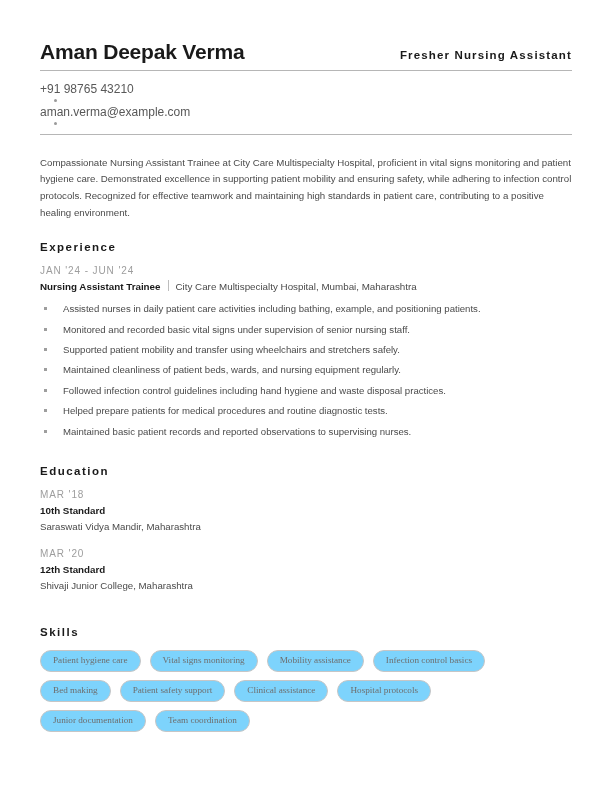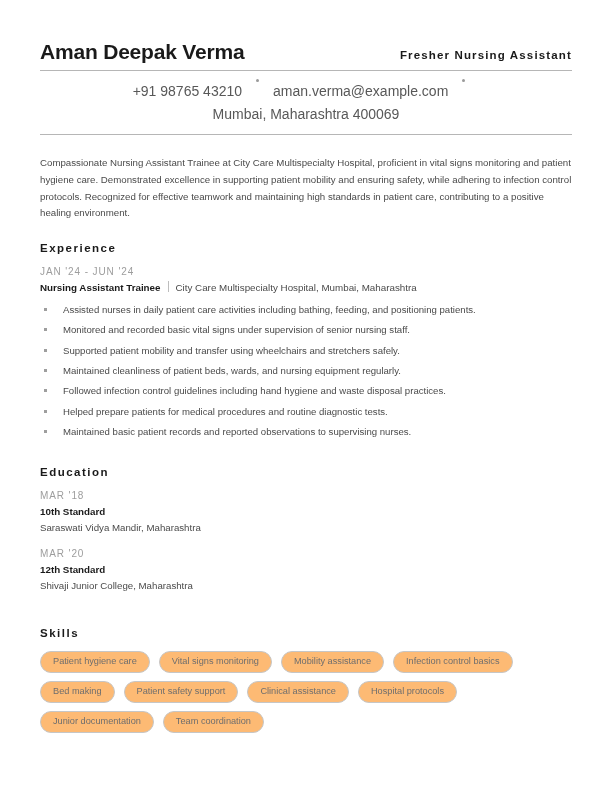--- a/index.html
+++ b/index.html
@@ -52,23 +52,24 @@
     width: 100%;
   }
   .contact-block {
     padding: 9px 0 8px 0;
   }
   .contact-line {
     display: flex;
     justify-content: center;
     align-items: flex-start;
     flex-wrap: wrap;
-    font-size: 14px;
+    font-size: 12px;
     color: #585858;
     line-height: 1.65;
+    flex-direction: column;
   }
   .contact-item { white-space: nowrap; }
   .sep-dot {
     display: inline-block;
     width: 3px;
     height: 3px;
     border-radius: 50%;
     background: #9a9a9a;
     margin: 0 14px;
     flex: none;
@@ -173,61 +174,61 @@
     max-width: 500px;
   }
   .skill-chip {
     border: 1px solid #c6c6c6;
     border-radius: 999px;
     padding: 4px 12px 5px 12px;
     font-size: 9.2px;
     color: #6e6e6e;
     line-height: 1.2;
     white-space: nowrap;
-    background: #fdba74;
+    background: #7dd3fc;
+    font-family: Liberation Serif, serif;
   }
 </style>
 </head>
 <body>
 
 <div class="page">
 
   <div class="header-top">
     <div class="full-name">Aman Deepak Verma</div>
     <div class="job-title">Fresher Nursing Assistant</div>
   </div>
 
   <hr class="rule">
 
   <div class="contact-block">
     <div class="contact-line">
       <span class="contact-item">+91 98765 43210</span>
       <span class="sep-dot"></span>
       <span class="contact-item">aman.verma@example.com</span>
       <span class="sep-dot"></span>
-      <span class="contact-item">Mumbai, Maharashtra 400069</span>
     </div>
   </div>
 
   <hr class="rule">
 
   <div class="summary">Compassionate Nursing Assistant Trainee at City Care Multispecialty Hospital, proficient in vital signs monitoring and patient hygiene care. Demonstrated excellence in supporting patient mobility and ensuring safety, while adhering to infection control protocols. Recognized for effective teamwork and maintaining high standards in patient care, contributing to a positive healing environment.</div>
 
   <div class="section">
     <div class="section-title">Experience</div>
 
     <div class="entry">
       <div class="entry-date">JAN '24 - JUN '24</div>
       <div class="entry-head">
         <span class="entry-role">Nursing Assistant Trainee</span>
         <span class="pipe"></span>
         <span class="entry-org">City Care Multispecialty Hospital,  Mumbai, Maharashtra</span>
       </div>
       <ul class="bullets">
-        <li>Assisted nurses in daily patient care activities including bathing, feeding, and positioning patients.</li>
+        <li>Assisted nurses in daily patient care activities including bathing, example, and positioning patients.</li>
         <li>Monitored and recorded basic vital signs under supervision of senior nursing staff.</li>
         <li>Supported patient mobility and transfer using wheelchairs and stretchers safely.</li>
         <li>Maintained cleanliness of patient beds, wards, and nursing equipment regularly.</li>
         <li>Followed infection control guidelines including hand hygiene and waste disposal practices.</li>
         <li>Helped prepare patients for medical procedures and routine diagnostic tests.</li>
         <li>Maintained basic patient records and reported observations to supervising nurses.</li>
       </ul>
     </div>
   </div>
 

